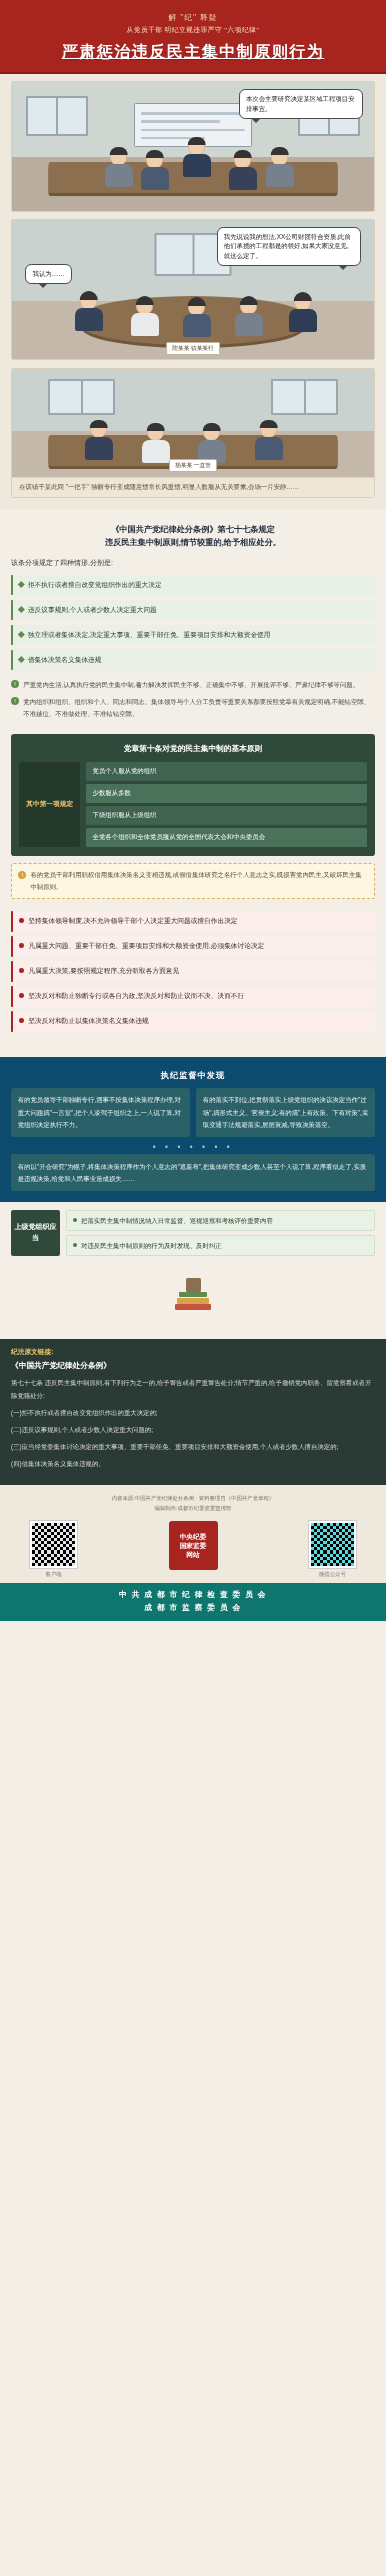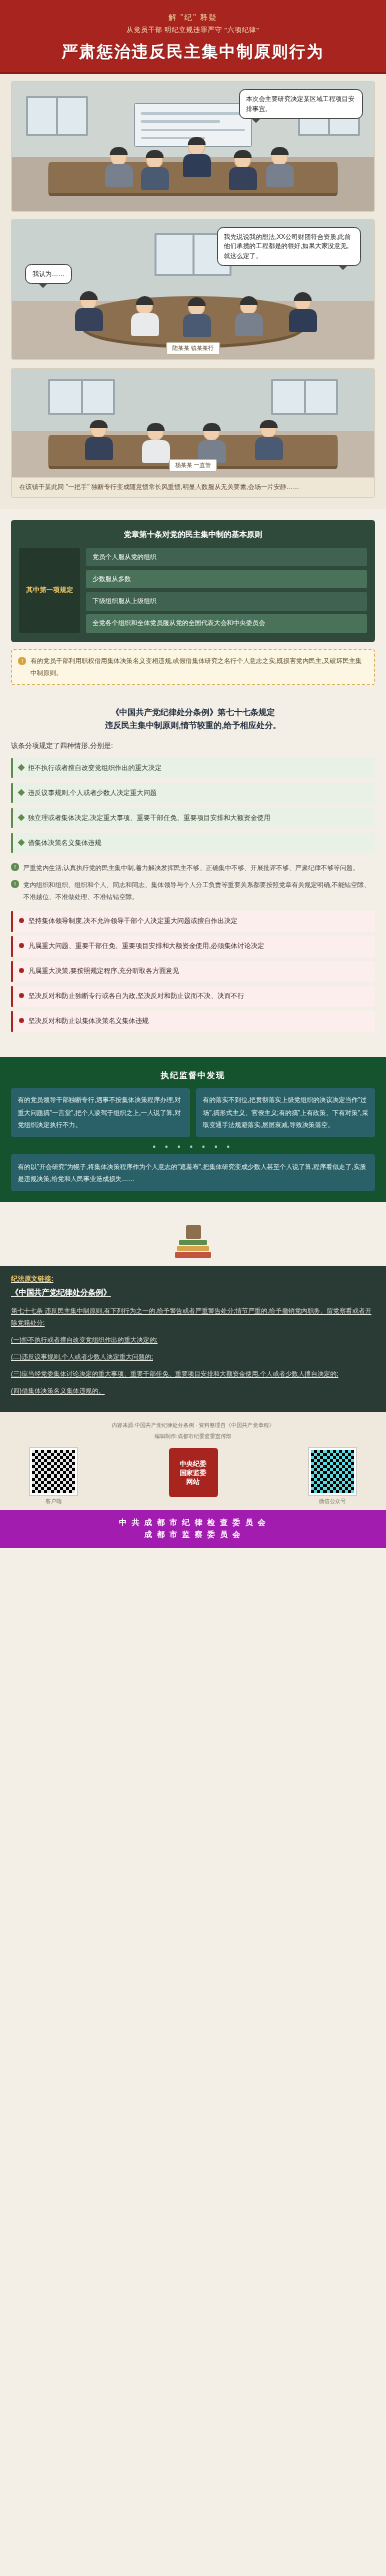--- a/index.html
+++ b/index.html
@@ -38,20 +38,21 @@
     margin-bottom:6.2px;
     font-family:"Liberation Serif", serif;
   }
   .hdr-title{
     color:#fff;
     font-size:16px;
     font-weight:bold;
     letter-spacing:1.5px;
     font-family:"Liberation Serif", serif;
     text-shadow:0 1px 0 rgba(0,0,0,.18);
+    text-decoration:underline;
   }
 
   
   .comic { background:#efe9dd; padding:7.2px 0 4.1px; }
   .panel {
     width:364px; margin:0 auto 7.2px;
     background:#fff;
     border:0.5px solid #d8cfbc;
     border-radius:2.1px;
     overflow:hidden;
@@ -186,21 +187,21 @@
   .rlist { margin:2.1px 0 7.2px; }
   .ritem {
     display:flex; gap:4.6px; align-items:flex-start;
     background:#fbeeec; border-left:2.6px solid #a8241f;
     padding:4.6px 6.2px; margin-bottom:4.1px; border-radius:1px;
   }
   .ritem .dot { width:4.6px;height:4.6px;background:#a8241f;border-radius:50%;margin-top:3.1px;flex:0 0 auto; }
   .ritem .txt { font-size:6.7px; line-height:1.75; color:#3a2a28; }
 
   
-  .teal-sec { background:#14532d; padding:9.3px 0 11.3px; margin-top:25px; }
+  .teal-sec { background:#0c4a6e; padding:9.3px 0 11.3px; margin-top:25px; }
   .teal-inner { width:364px; margin:0 auto; }
   .teal-head {
     text-align:center; color:#fff; font-size:8.2px; font-weight:bold; letter-spacing:1px;
     padding:4.1px 0 7.2px; font-family:"Liberation Serif", serif;
   }
   .teal-cols { display:flex; gap:6.2px; }
   .teal-card {
     flex:1; background:#2a6068; border-radius:2.6px; padding:6.2px 6.7px;
     color:#e9f4f3; font-size:6.4px; line-height:1.9;
   }
@@ -229,21 +230,21 @@
   
   .divider { text-align:center; padding:11.3px 0 3.1px; }
   .books { display:inline-block; position:relative; width:46px; height:33px; }
   .bk { position:absolute; border-radius:1px; }
   .bk1 { width:36px;height:6.2px;background:#c2553f;left:5.2px;bottom:0; }
   .bk2 { width:32px;height:5.7px;background:#d8a24a;left:7.2px;bottom:6.7px; }
   .bk3 { width:28px;height:5.2px;background:#5e8c4e;left:9.3px;bottom:13px; }
   .bk4 { width:15.5px;height:14.4px;background:#8b6f4e;left:15.5px;bottom:18.5px;border-radius:1.5px; }
 
   
-  .foot-sec { background:#2a3a35; color:#e6e6e0; padding:9.3px 0 10.3px; margin-top:3px;text-decoration:underline; }
+  .foot-sec { background:#2a3a35; color:#e6e6e0; padding:9.3px 0 10.3px; margin-top:23px; }
   .foot-inner { width:364px; margin:0 auto; }
   .foot-kicker { font-size:6.7px; color:#f0c96a; margin-bottom:4.1px; font-weight:bold; }
   .foot-title { font-size:7.7px; font-weight:bold; color:#fff; margin:2.1px 0 6.2px; font-family:"Liberation Serif", serif; }
   .foot-p { font-size:6.4px; line-height:2; color:#dcdcd4; margin:0 0 4.1px; }
 
   
   .credits { background:#efe9dd; padding:8.2px 0 5.2px; }
   .credits-inner { width:364px; margin:0 auto; }
   .credit-line { font-size:5.4px; color:#7a7266; line-height:1.9; text-align:center; }
   .qr-row { display:flex; justify-content:space-between; align-items:flex-start; margin-top:7.2px; padding:0 4.1px; }
@@ -262,21 +263,21 @@
       repeating-linear-gradient(90deg,#a8241f 0 3.1px,#fff 3.1px 6.2px);
     background-blend-mode:difference;
   }
   .qr-cap { font-size:5.4px; color:#7a7266; }
   .center-logo { text-align:center; width:93px; }
   .center-logo .badge {
     width:49px;height:49px;margin:0 auto 3.1px;border-radius:3.1px;background:#a8241f;
     color:#fff; font-size:6.7px; font-weight:bold; line-height:1.35;
     display:flex; align-items:center; justify-content:center; padding:4.1px; text-align:center;
   }
-  .final-bar { background:#a21caf; color:#fff; text-align:center; padding:7.2px 0 8.2px; }
+  .final-bar { background:#0f766e; color:#fff; text-align:center; padding:7.2px 0 8.2px; }
   .final-bar .l1 { font-size:7.7px; letter-spacing:1.5px; font-weight:bold; font-family:"Liberation Serif", serif; }
   .final-bar .l2 { font-size:7.7px; letter-spacing:1.5px; font-weight:bold; margin-top:2.6px; font-family:"Liberation Serif", serif; }
 </style>
 </head>
 <body>
 
 <div class="page">
 
   <div class="header">
     <div class="hdr-kicker">解 "纪" 释疑</div>
@@ -404,20 +405,54 @@
           <div class="p-head">
               <span class="p-hair"></span>
             </div>
             <div class="p-body"></div>
         </div>
         <div class="nameplate">杨某某  一直管</div>
       </div>
       <div class="caption">在该镇干某此同 "一把手" 独断专行变成随意惯常长风重惯,明显人数服从无关要素,会场一片安静……</div>
     </div>
 
+  </div>
+
+  <div class="section">
+    <div class="sec-title" style="white-space:pre-line">《中国共产党纪律处分条例》第七十七条规定
+违反民主集中制原则,情节较重的,给予相应处分。</div>
+    <p class="lead">该条分项规定了四种情形,分别是:</p>
+
+    <div class="green-list">
+      <div class="green-item">
+        <span class="dot-sq"></span>
+        <span class="txt">拒不执行或者擅自改变党组织作出的重大决定</span>
+      </div>
+      <div class="green-item">
+        <span class="dot-sq"></span>
+        <span class="txt">违反议事规则,个人或者少数人决定重大问题</span>
+      </div>
+      <div class="green-item">
+        <span class="dot-sq"></span>
+        <span class="txt">独立理或者集体决定,决定重大事项、重要干部任免、重要项目安排和大额资金使用</span>
+      </div>
+      <div class="green-item">
+        <span class="dot-sq"></span>
+        <span class="txt">借集体决策名义集体违规</span>
+      </div>
+    </div>
+
+    <div class="note">
+      <span class="ic">!</span>
+      <span>严重党内生活,认真执行党的民主集中制,着力解决发挥民主不够、正确集中不够、开展批评不够、严肃纪律不够等问题。</span>
+    </div>
+    <div class="note">
+      <span class="ic">!</span>
+      <span>党内组织和组织、组织和个人、同志和同志、集体领导与个人分工负责等重要关系都要按照党章有关规定明确,不能钻空隙、不准越位、不准做处理、不准钻钻空隙。</span>
+    </div>
   </div>
 
   <div class="section">
     <div class="dk-wrap">
       <div class="dk-title">党章第十条对党的民主集中制的基本原则</div>
       <div class="dk-row">
         <div class="dk-left">其中第一项规定</div>
         <div class="dk-right">
           <div class="dk-pill">党员个人服从党的组织</div>
           <div class="dk-pill alt">少数服从多数</div>
@@ -426,54 +461,20 @@
         </div>
       </div>
     </div>
     <div class="ybox">
       <span class="ic">!</span>
       <span>有的党员干部利用职权借用集体决策名义变相违规,或假借集体研究之名行个人意志之实,既损害党内民主,又破坏民主集中制原则。</span>
     </div>
   </div>
 
   <div class="section">
-    <div class="sec-title" style="white-space:pre-line">《中国共产党纪律处分条例》第七十七条规定
-违反民主集中制原则,情节较重的,给予相应处分。</div>
-    <p class="lead">该条分项规定了四种情形,分别是:</p>
-
-    <div class="green-list">
-      <div class="green-item">
-        <span class="dot-sq"></span>
-        <span class="txt">拒不执行或者擅自改变党组织作出的重大决定</span>
-      </div>
-      <div class="green-item">
-        <span class="dot-sq"></span>
-        <span class="txt">违反议事规则,个人或者少数人决定重大问题</span>
-      </div>
-      <div class="green-item">
-        <span class="dot-sq"></span>
-        <span class="txt">独立理或者集体决定,决定重大事项、重要干部任免、重要项目安排和大额资金使用</span>
-      </div>
-      <div class="green-item">
-        <span class="dot-sq"></span>
-        <span class="txt">借集体决策名义集体违规</span>
-      </div>
-    </div>
-
-    <div class="note">
-      <span class="ic">!</span>
-      <span>严重党内生活,认真执行党的民主集中制,着力解决发挥民主不够、正确集中不够、开展批评不够、严肃纪律不够等问题。</span>
-    </div>
-    <div class="note">
-      <span class="ic">!</span>
-      <span>党内组织和组织、组织和个人、同志和同志、集体领导与个人分工负责等重要关系都要按照党章有关规定明确,不能钻空隙、不准越位、不准做处理、不准钻钻空隙。</span>
-    </div>
-  </div>
-
-  <div class="section">
     <div class="rlist">
       <div class="ritem">
         <span class="dot"></span>
         <span class="txt">坚持集体领导制度,决不允许领导干部个人决定重大问题或擅自作出决定</span>
       </div>
       <div class="ritem">
         <span class="dot"></span>
         <span class="txt">凡属重大问题、重要干部任免、重要项目安排和大额资金使用,必须集体讨论决定</span>
       </div>
       <div class="ritem">
@@ -500,20 +501,33 @@
       </div>
       <div class="teal-dots">• • • • • • •</div>
       <div class="teal-cols">
         <div class="teal-card">有的以"开会研究"为幌子,将集体决策程序作为个人意志的"遮羞布",把集体研究变成少数人甚至个人说了算,程序看似走了,实质是违规决策,给党和人民事业造成损失……</div>
       </div>
     </div>
   </div>
 
   <div class="resp-sec">
 
+    <div class="resp-row">
+      <div class="resp-label green">上级党组织应当</div>
+      <div class="resp-body">
+        <div class="resp-item green">
+          <span class="dot"></span>
+          <span>把落实民主集中制情况纳入日常监督、巡视巡察和考核评价重要内容</span>
+        </div>
+        <div class="resp-item green">
+          <span class="dot"></span>
+          <span>对违反民主集中制原则的行为及时发现、及时纠正</span>
+        </div>
+      </div>
+    </div>
   </div>
 
   <div class="divider">
     <span class="books">
       <i class="bk bk1"></i><i class="bk bk2"></i><i class="bk bk3"></i><i class="bk bk4"></i>
     </span>
   </div>
 
   <div class="foot-sec">
     <div class="foot-inner">

